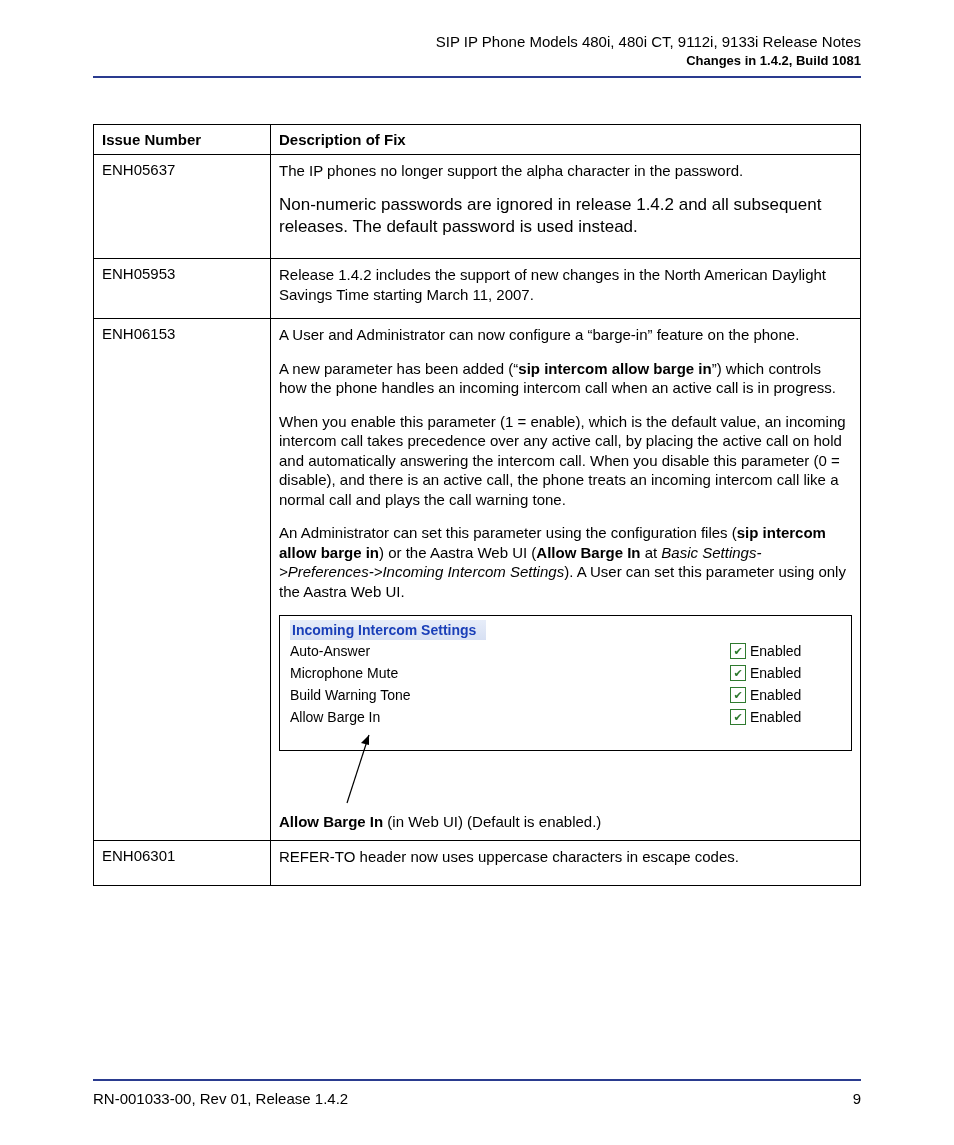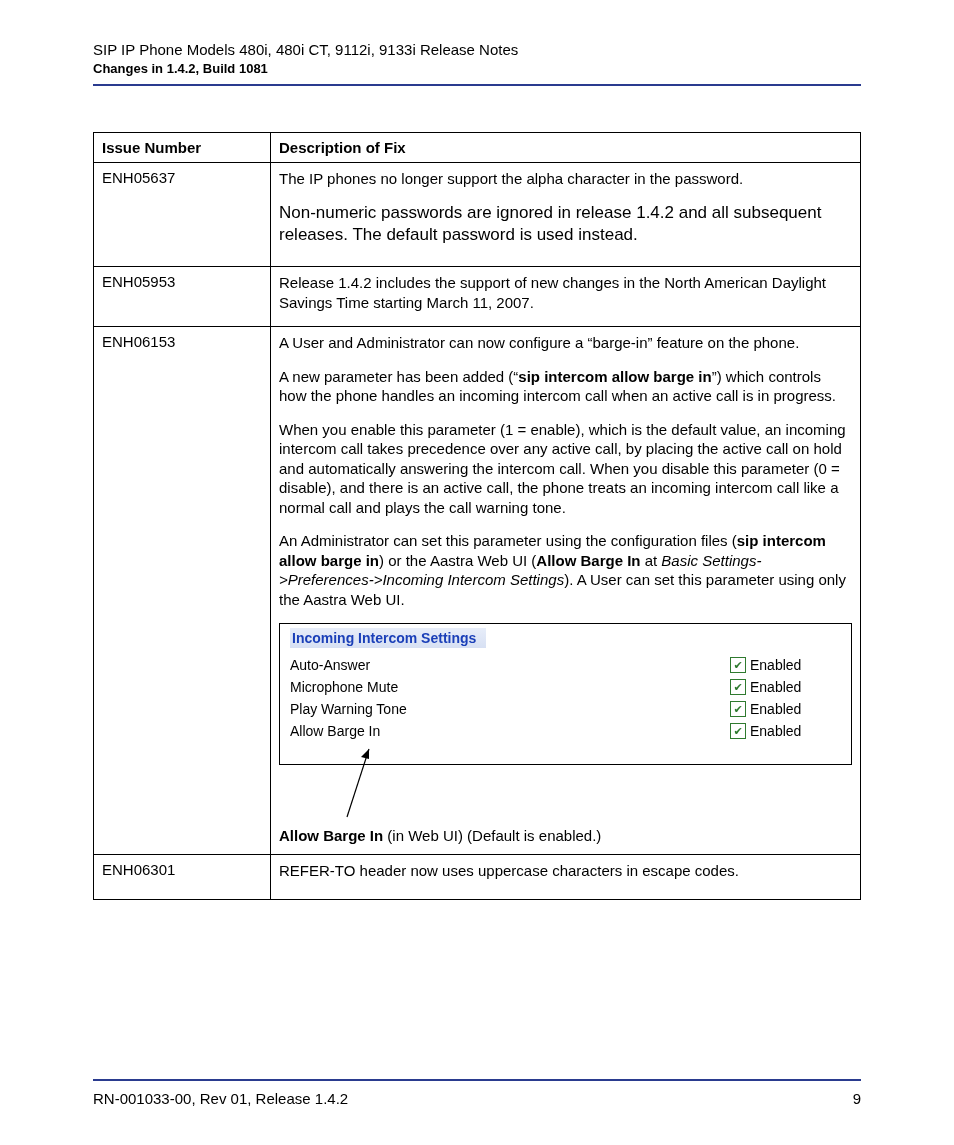--- a/index.html
+++ b/index.html
@@ -15,22 +15,22 @@
     position: relative;
     box-sizing: border-box;
   }
   .page {
     padding: 32px 93px 0 93px;
     box-sizing: border-box;
     height: 100%;
     position: relative;
   }
   .running-head {
+    text-align: right;
     line-height: 1.35;
-    margin-top: 8px;
   }
   .running-head .line1 { font-size: 15px; }
   .running-head .line2 { font-size: 13px; font-weight: bold; }
   .head-rule {
     border: 0;
     border-bottom: 2px solid #2a3b8f;
     margin: 6px 0 0 0;
   }
 
   table.issue-table {
@@ -65,21 +65,20 @@
     font-family: Verdana, Arial, sans-serif;
     font-size: 14px;
     position: relative;
   }
   .webui .section-title {
     color: #1a3fb8;
     font-weight: bold;
     background: linear-gradient(#e7edf9, #d7e0f3);
     display: inline-block;
     padding: 2px 10px 2px 2px;
-    margin-bottom: 6px;
   }
   .webui .opt {
     display: flex;
     align-items: center;
     padding: 3px 0;
   }
   .webui .opt .lbl { flex: 0 0 440px; }
   .webui .opt .ctrl { display: flex; align-items: center; gap: 4px; }
   .webui .chk {
     width: 14px; height: 14px;
@@ -173,21 +172,21 @@
               </span>
             </div>
             <div class="opt">
               <span class="lbl">Microphone Mute</span>
               <span class="ctrl">
                 <span class="chk">✔</span>
                 <span>Enabled</span>
               </span>
             </div>
             <div class="opt">
-              <span class="lbl">Play Warning Tone</span>
+              <span class="lbl">Build Warning Tone</span>
               <span class="ctrl">
                 <span class="chk">✔</span>
                 <span>Enabled</span>
               </span>
             </div>
             <div class="opt">
               <span class="lbl">Allow Barge In</span>
               <span class="ctrl">
                 <span class="chk">✔</span>
                 <span>Enabled</span>

